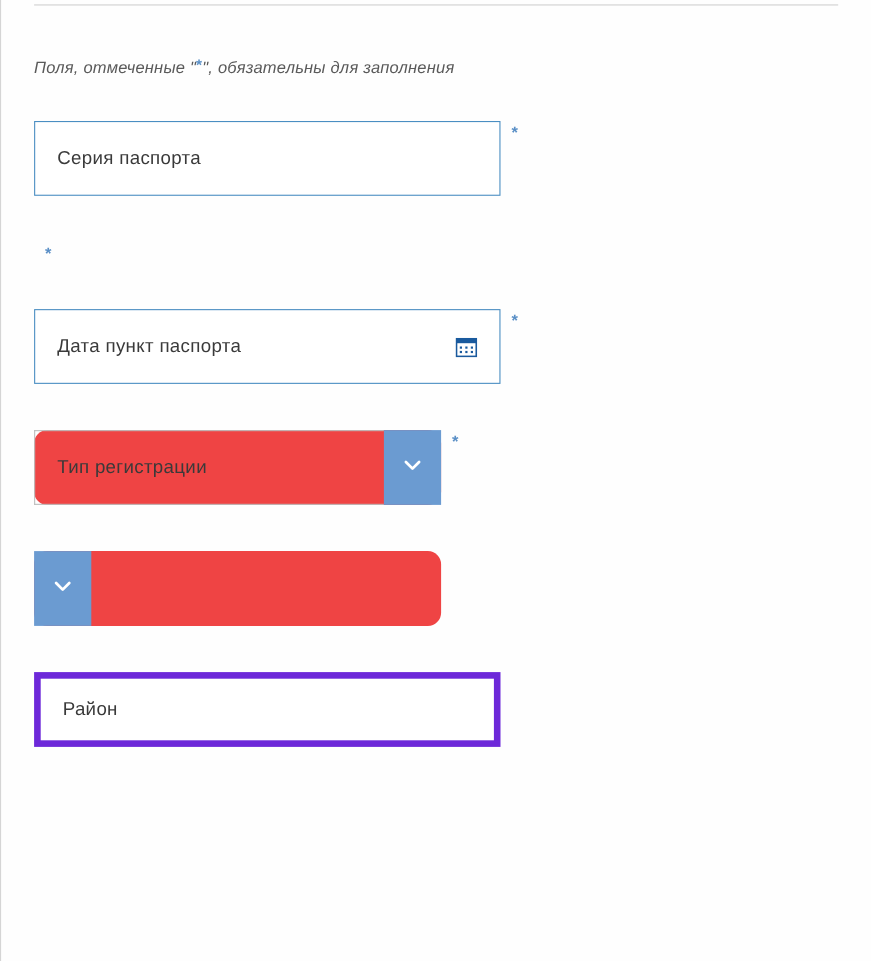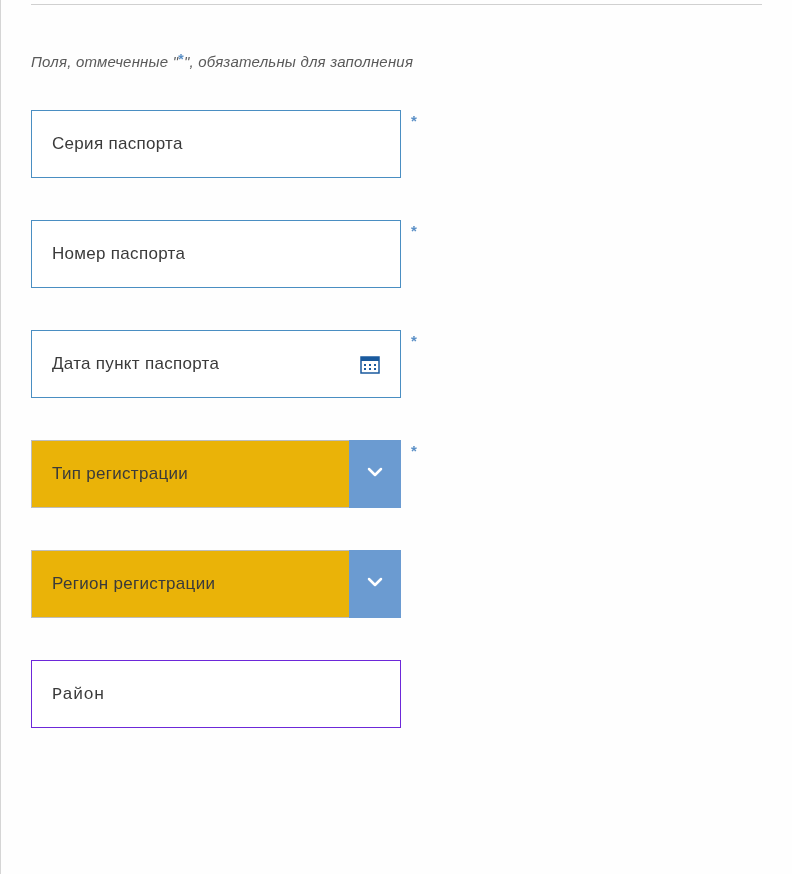--- a/index.html
+++ b/index.html
@@ -38,31 +38,30 @@
       top: -2px;
       font-style: normal;
       font-weight: bold;
     }
     .field-group {
       display: flex;
       align-items: flex-start;
       margin-bottom: 42px;
     }
     .field-box {
-      width: 370px;
+      width: 424px;
       height: 68px;
       border: 1px solid #4a8ec2;
       display: flex;
       align-items: center;
       background: #ffffff;
       position: relative;
     }
     .field-box.plain {
-      border: 1px solid #6d28d9;
-      font-family: Liberation Mono, monospace;
+      border: 6px solid #6d28d9;
     }
     .field-label {
       color: #3a3a3a;
       font-size: 17px;
       padding-left: 20px;
       letter-spacing: 0.3px;
     }
     .asterisk-mark {
       color: #5a8fc6;
       font-size: 15px;
@@ -76,21 +75,22 @@
       top: 50%;
       transform: translateY(-50%);
       width: 20px;
       height: 20px;
     }
     .dropdown-box {
       width: 370px;
       height: 68px;
       display: flex;
       align-items: stretch;
-      background: #eab308;
+      background: #ef4444;
+      border-radius: 12px;
     }
     .dropdown-label-area {
       flex: 1;
       border: 1px solid #bdbdbd;
       border-right: none;
       display: flex;
       align-items: center;
     }
     .dropdown-button {
       width: 52px;
@@ -115,23 +115,20 @@
   </p>
 
   <div class="field-group">
     <div class="field-box">
       <span class="field-label">Серия паспорта</span>
     </div>
     <span class="asterisk-mark">*</span>
   </div>
 
   <div class="field-group">
-    <div class="field-box">
-      <span class="field-label">Номер паспорта</span>
-    </div>
     <span class="asterisk-mark">*</span>
   </div>
 
   <div class="field-group">
     <div class="field-box">
       <span class="field-label">Дата пункт паспорта</span>
       <span class="date-icon">
         <svg viewBox="0 0 20 20" width="20" height="20">
           <rect x="1" y="3" width="18" height="16" fill="none" stroke="#1a5a9e" stroke-width="1.5"></rect>
           <rect x="1" y="3" width="18" height="4" fill="#1a5a9e"></rect>
@@ -158,23 +155,20 @@
             <polyline points="3,6 9,12 15,6" fill="none" stroke="#ffffff" stroke-width="2.5" stroke-linecap="round" stroke-linejoin="round"></polyline>
           </svg>
         </span>
       </div>
     </div>
     <span class="asterisk-mark">*</span>
   </div>
 
   <div class="field-group">
     <div class="dropdown-box">
-      <div class="dropdown-label-area">
-        <span class="field-label">Регион регистрации</span>
-      </div>
       <div class="dropdown-button">
         <span>
           <svg class="chevron" viewBox="0 0 18 18">
             <polyline points="3,6 9,12 15,6" fill="none" stroke="#ffffff" stroke-width="2.5" stroke-linecap="round" stroke-linejoin="round"></polyline>
           </svg>
         </span>
       </div>
     </div>
   </div>
 

